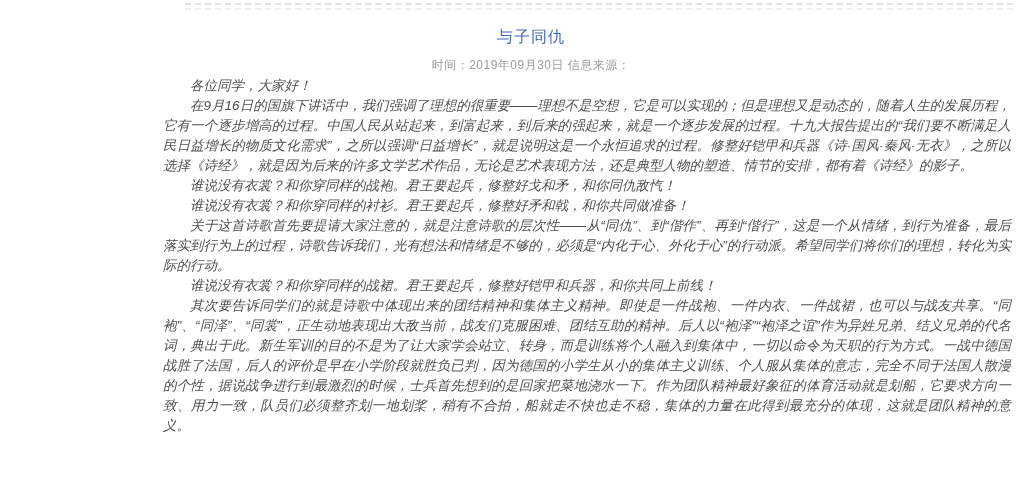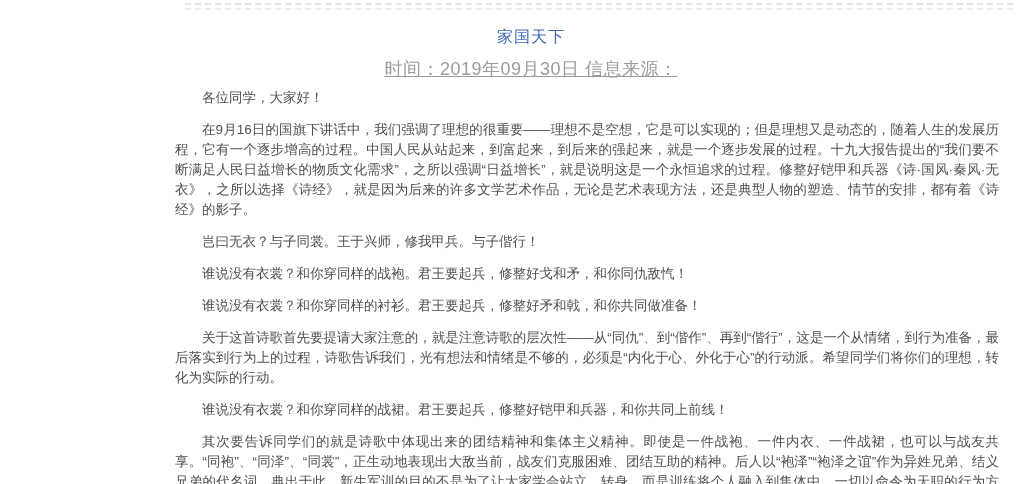--- a/index.html
+++ b/index.html
@@ -43,54 +43,53 @@
     margin: 0;
     padding-top: 27px;
     font-size: 16px;
     font-weight: 400;
     letter-spacing: 1px;
     color: #3e6bb4;
   }
   .doc-meta {
     margin: 0;
     padding-top: 9px;
-    font-size: 18px;
+    font-size: 12px;
     color: #9b9b9b;
     letter-spacing: 0.5px;
-    text-decoration: underline;
   }
   .article-body {
     position: absolute;
     left: 163px;
     top: 76px;
     width: 848px;
     font-size: 13.5px;
     line-height: 20px;
     color: #4f4f4f;
     text-align: justify;
   }
   .article-body p {
-    margin: 12px;
+    margin: 0;
     padding: 0;
     text-indent: 2em;
+    font-style: italic;
   }
 </style>
 </head>
 <body>
 
 <div class="perf-row-1"></div>
 <div class="perf-row-2"></div>
 
 <div class="doc-header">
-  <h1 class="doc-title">家国天下</h1>
+  <h1 class="doc-title">与子同仇</h1>
   <div class="doc-meta">时间：2019年09月30日 信息来源：</div>
 </div>
 
 <div class="article-body">
     <p>各位同学，大家好！</p>
     <p>在9月16日的国旗下讲话中，我们强调了理想的很重要——理想不是空想，它是可以实现的；但是理想又是动态的，随着人生的发展历程，它有一个逐步增高的过程。中国人民从站起来，到富起来，到后来的强起来，就是一个逐步发展的过程。十九大报告提出的“我们要不断满足人民日益增长的物质文化需求”，之所以强调“日益增长”，就是说明这是一个永恒追求的过程。修整好铠甲和兵器《诗·国风·秦风·无衣》，之所以选择《诗经》，就是因为后来的许多文学艺术作品，无论是艺术表现方法，还是典型人物的塑造、情节的安排，都有着《诗经》的影子。</p>
-    <p>岂曰无衣？与子同裳。王于兴师，修我甲兵。与子偕行！</p>
     <p>谁说没有衣裳？和你穿同样的战袍。君王要起兵，修整好戈和矛，和你同仇敌忾！</p>
     <p>谁说没有衣裳？和你穿同样的衬衫。君王要起兵，修整好矛和戟，和你共同做准备！</p>
     <p>关于这首诗歌首先要提请大家注意的，就是注意诗歌的层次性——从“同仇”、到“偕作”、再到“偕行”，这是一个从情绪，到行为准备，最后落实到行为上的过程，诗歌告诉我们，光有想法和情绪是不够的，必须是“内化于心、外化于心”的行动派。希望同学们将你们的理想，转化为实际的行动。</p>
     <p>谁说没有衣裳？和你穿同样的战裙。君王要起兵，修整好铠甲和兵器，和你共同上前线！</p>
     <p>其次要告诉同学们的就是诗歌中体现出来的团结精神和集体主义精神。即使是一件战袍、一件内衣、一件战裙，也可以与战友共享。“同袍”、“同泽”、“同裳”，正生动地表现出大敌当前，战友们克服困难、团结互助的精神。后人以“袍泽”“袍泽之谊”作为异姓兄弟、结义兄弟的代名词，典出于此。新生军训的目的不是为了让大家学会站立、转身，而是训练将个人融入到集体中，一切以命令为天职的行为方式。一战中德国战胜了法国，后人的评价是早在小学阶段就胜负已判，因为德国的小学生从小的集体主义训练、个人服从集体的意志，完全不同于法国人散漫的个性，据说战争进行到最激烈的时候，士兵首先想到的是回家把菜地浇水一下。作为团队精神最好象征的体育活动就是划船，它要求方向一致、用力一致，队员们必须整齐划一地划桨，稍有不合拍，船就走不快也走不稳，集体的力量在此得到最充分的体现，这就是团队精神的意义。</p>
   </div>
 
 </body></html>

